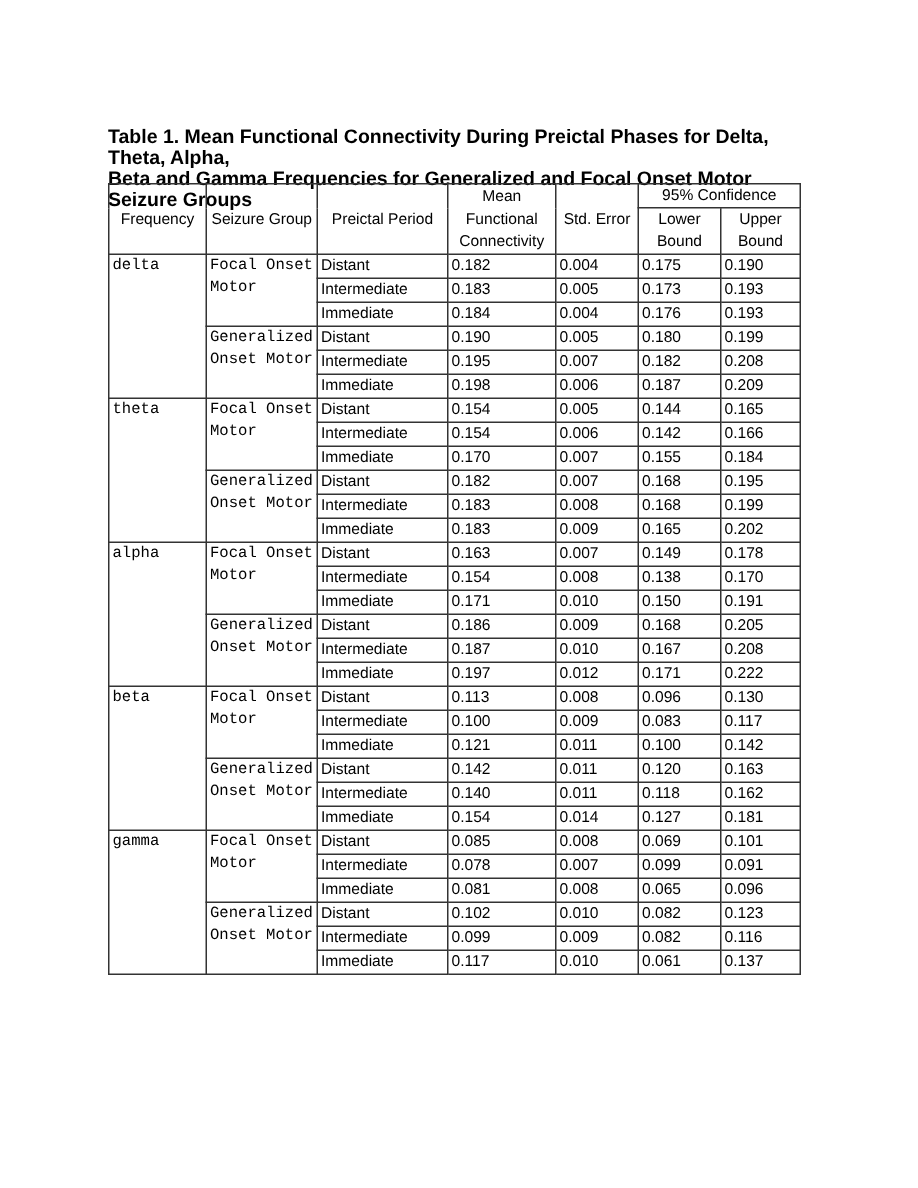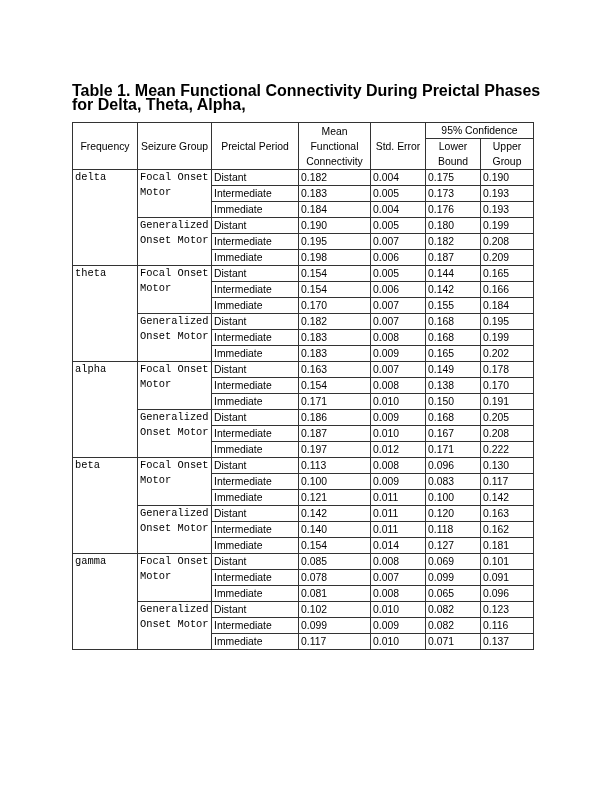--- a/index.html
+++ b/index.html
@@ -1,36 +1,37 @@
 <!DOCTYPE html>
 <html><head>
 <meta charset="utf-8">
 <style>
   html, body { margin: 0; padding: 0; background: #ffffff; }
   body { width: 612px; height: 792px; position: relative; overflow: hidden;
          font-family: "Liberation Sans", sans-serif; color: #000; }
   .caption { position: absolute; left: 72px; top: 84px; width: 470px;
-             font-weight: bold; font-size: 16px; line-height: 14px; }
+             font-weight: bold; font-size: 13px; line-height: 14px; }
   table.t { position: absolute; left: 72px; top: 122px; border-collapse: collapse;
             font-size: 10.4px; table-layout: fixed; }
   table.t td, table.t th { border: 1px solid #333; padding: 0 2px; font-weight: normal;
             line-height: 15px; height: 15px; vertical-align: top; white-space: nowrap; overflow: hidden; }
   table.t th { text-align: center; vertical-align: middle; line-height: 15px; }
   table.t thead tr.h1 th.tall { height: 46px; }
   table.t tbody td.freq, table.t tbody td.grp { white-space: normal; line-height: 15px; font-family: Liberation Mono, monospace; }
   table.t { border: 1.5px solid #222; }
   thead { border-bottom: 1.5px solid #222; }
   col.c1 { width: 65px; } col.c2 { width: 74px; } col.c3 { width: 87px; }
   col.c4 { width: 72px; } col.c5 { width: 55px; } col.c6 { width: 55px; } col.c7 { width: 53px; }
 </style>
 </head>
 <body>
 
 <div class="caption">
   <div>Table 1. Mean Functional Connectivity During Preictal Phases for Delta, Theta, Alpha,</div>
+  <div>Beta and Gamma Frequencies for Generalized and Focal Onset Motor Seizure Groups</div>
 </div>
 
 <table class="t">
   <colgroup>
       <col class="c1">
       <col class="c2">
       <col class="c3">
       <col class="c4">
       <col class="c5">
       <col class="c6">
@@ -40,21 +41,21 @@
     <tr class="h1">
       <th rowspan="2" class="tall">Frequency</th>
       <th rowspan="2" class="tall" style="white-space:normal">Seizure Group</th>
       <th rowspan="2" class="tall">Preictal Period</th>
       <th rowspan="2" class="tall" style="white-space:normal">Mean Functional Connectivity</th>
       <th rowspan="2" class="tall" style="white-space:normal">Std. Error</th>
       <th colspan="2">95% Confidence</th>
     </tr>
     <tr>
       <th style="white-space:normal;height:30px">Lower Bound</th>
-      <th style="white-space:normal;height:30px">Upper Group</th>
+      <th style="white-space:normal;height:30px">Upper Bound</th>
     </tr>
   </thead>
   <tbody id="tbody">
       <tr>
         <td rowspan="6" class="freq">delta</td>
         <td rowspan="3" class="grp">Focal Onset Motor</td>
         <td>Distant</td>
         <td>0.182</td>
         <td>0.004</td>
         <td>0.175</td>
@@ -266,17 +267,17 @@
         <td>Intermediate</td>
         <td>0.099</td>
         <td>0.009</td>
         <td>0.082</td>
         <td>0.116</td>
       </tr>
       <tr>
         <td>Immediate</td>
         <td>0.117</td>
         <td>0.010</td>
-        <td>0.071</td>
+        <td>0.061</td>
         <td>0.137</td>
       </tr>
     </tbody>
 </table>
 
 </body></html>

